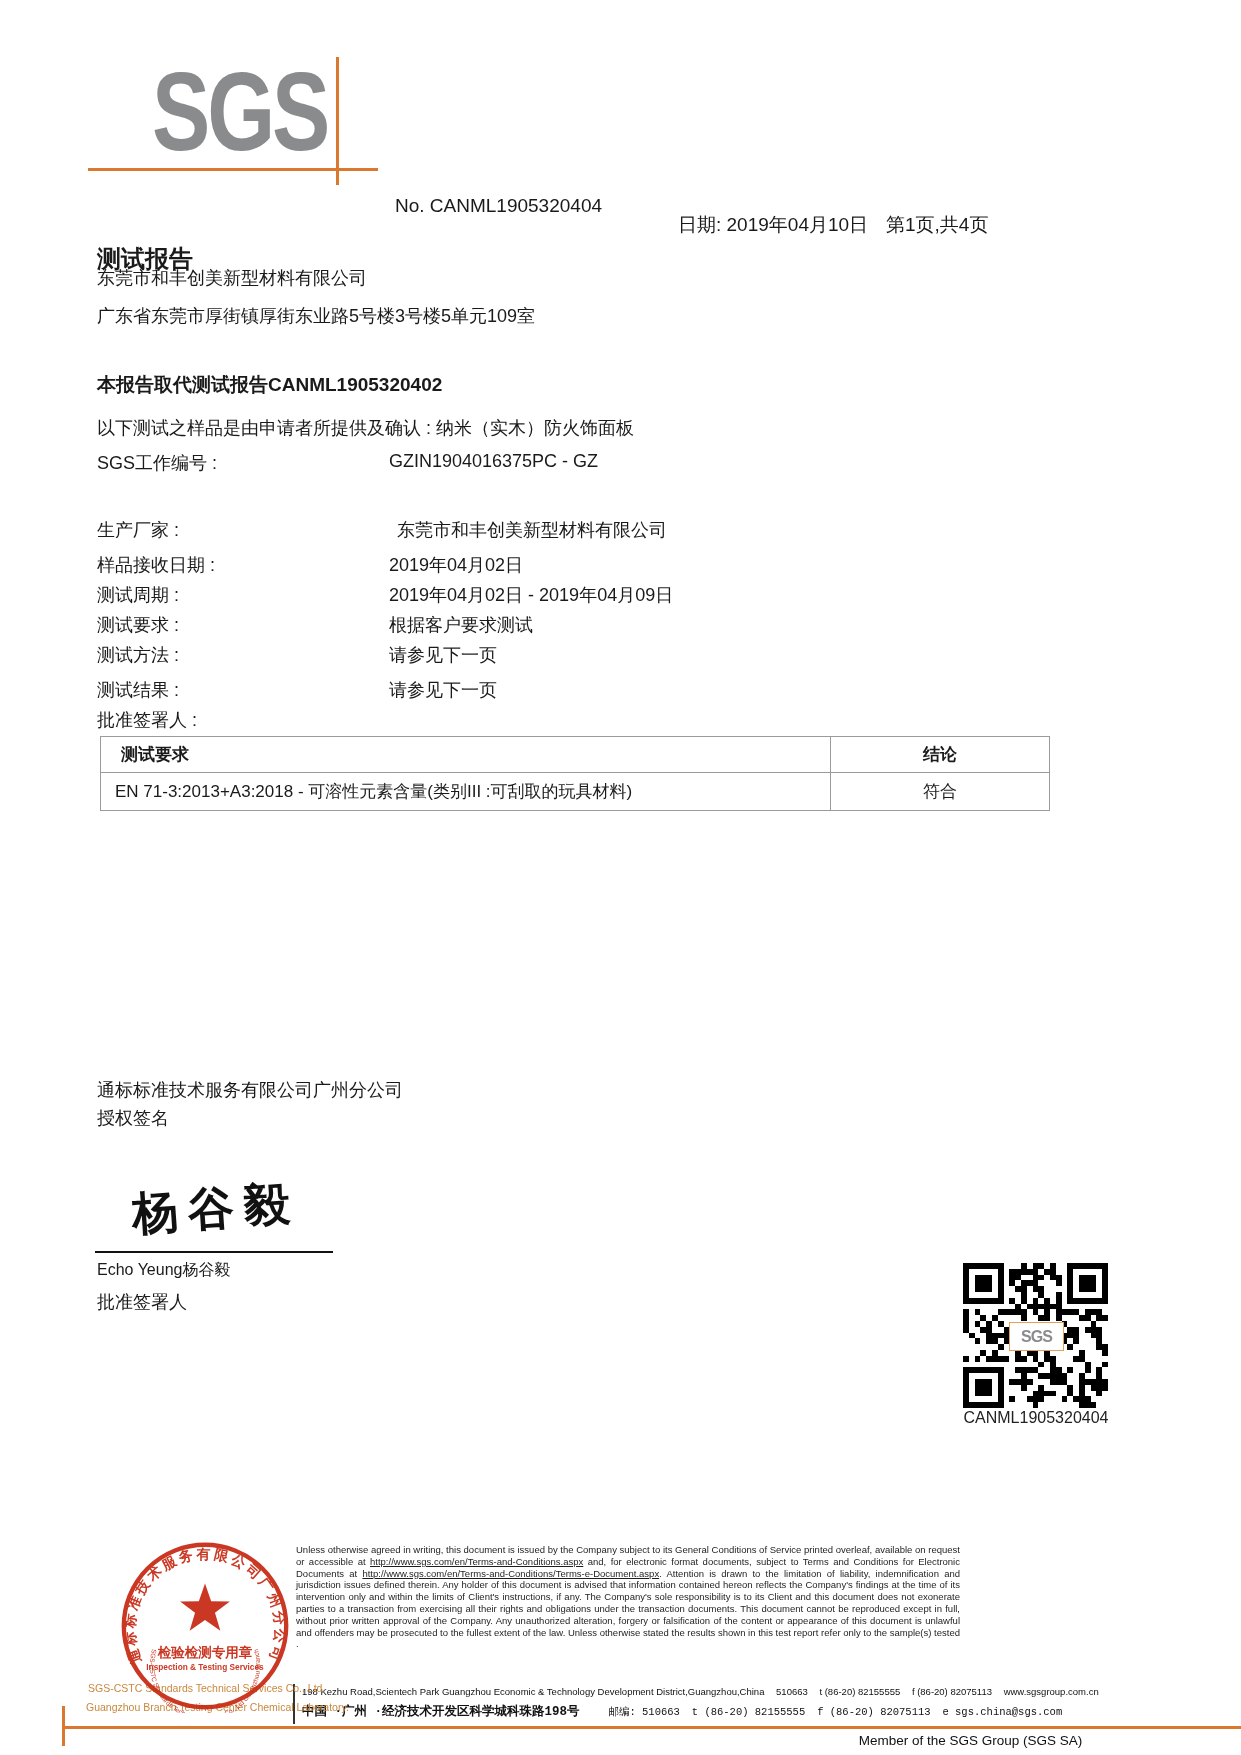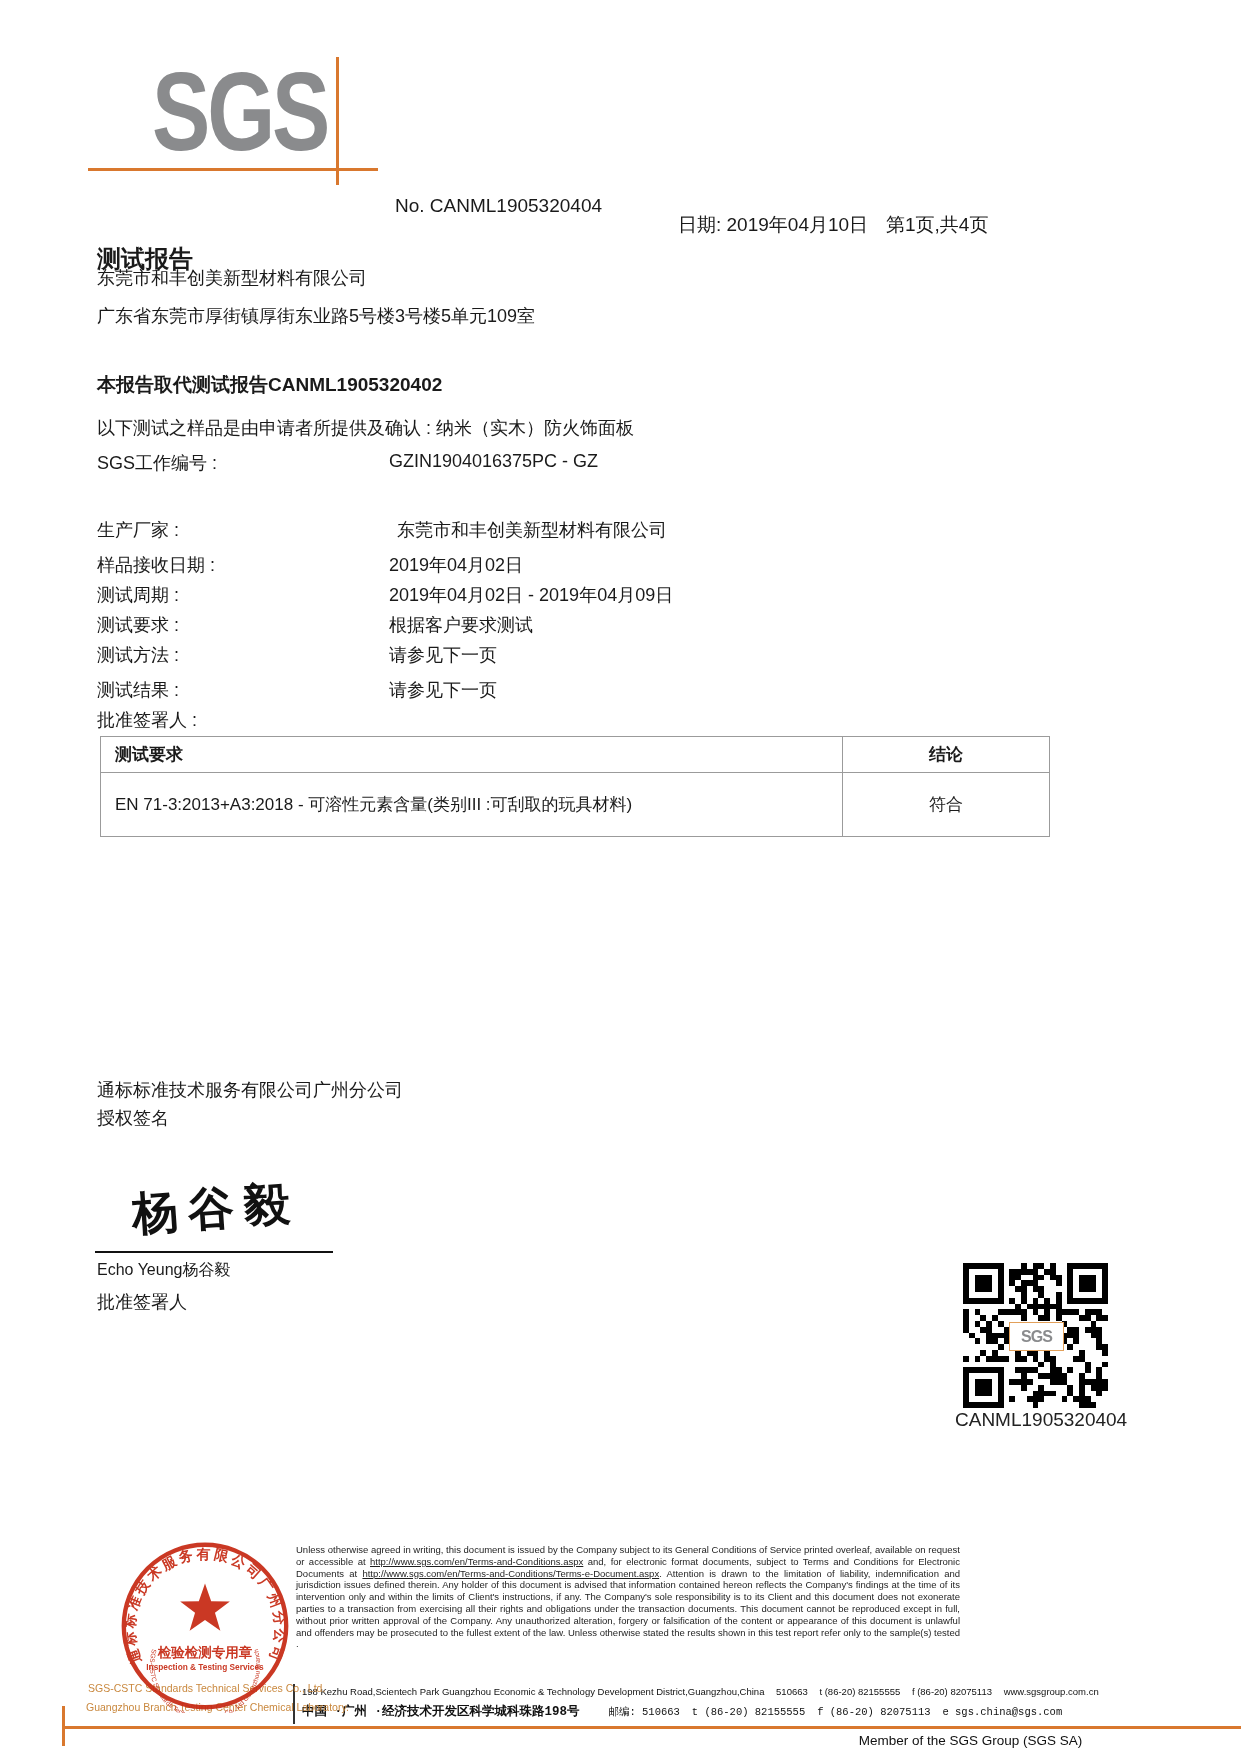--- a/index.html
+++ b/index.html
@@ -25,42 +25,42 @@
   .replacement{position:absolute;left:97px;top:372px;font-size:19px;font-weight:bold;}
   .sample-line{position:absolute;left:97px;top:416px;font-size:18px;}
   
   .field-row{position:absolute;left:97px;font-size:18px;width:930px;height:24px;}
   .flabel{position:absolute;left:0;top:0;}
   .fvalue{position:absolute;left:292px;top:0;}
   
   .summary-heading{position:absolute;left:97px;top:708px;font-size:18px;}
   .sum-table{position:absolute;left:100px;top:736px;width:950px;border-collapse:collapse;font-size:17px;}
   .sum-table th,.sum-table td{border:1px solid #9b9b9b;}
-  .sum-table th{font-weight:bold;text-align:left;padding:6px 14px;height:22px;}
-  .sum-table td{padding:20px 14px;height:22px;}
+  .sum-table th{font-weight:bold;text-align:left;padding:6px 20px;height:22px;}
+  .sum-table td{padding:7px 14px;height:22px;}
   .col-conclusion{width:178px;text-align:center !important;}
   
   .sig-company{position:absolute;left:97px;top:1078px;font-size:18px;}
   .sig-label{position:absolute;left:97px;top:1106px;font-size:18px;}
   .sig-hand{
     position:absolute;left:132px;top:1178px;font-size:46px;font-weight:600;
     letter-spacing:10px;transform:rotate(-4deg);color:#111;
   }
   .sig-line{position:absolute;left:95px;top:1251px;width:238px;height:2px;background:#111;}
   .sig-name{position:absolute;left:97px;top:1260px;font-size:16px;}
   .sig-role{position:absolute;left:97px;top:1290px;font-size:18px;}
   
   .qr-wrap{position:absolute;left:963px;top:1263px;width:145px;height:145px;}
   .qr-wrap svg{width:145px;height:145px;display:block;shape-rendering:crispEdges;}
   .qr-center{
     position:absolute;left:46px;top:59px;width:53px;height:27px;background:#fff;
     border:1px solid #e2a05a;display:flex;align-items:center;justify-content:center;
     font-size:16px;font-weight:bold;color:#8a8b8d;letter-spacing:-1px;
   }
-  .qr-caption{position:absolute;left:955px;top:1409px;width:162px;text-align:center;font-size:19px;color:#222;}
+  .qr-caption{position:absolute;left:955px;top:1409px;width:162px;text-align:center;font-size:16px;color:#222;}
   
   .stamp{position:absolute;left:118px;top:1539px;width:174px;height:174px;z-index:3;opacity:0.93;}
   
   .foot-co1{position:absolute;left:88px;top:1682px;font-size:10.5px;color:#c9883e;z-index:1;white-space:nowrap;}
   .foot-co2{position:absolute;left:86px;top:1701px;font-size:10.5px;color:#c9883e;z-index:1;white-space:nowrap;}
   .legal{
     position:absolute;left:296px;top:1544px;width:664px;font-size:9.5px;line-height:11.8px;
     text-align:justify;color:#1e1e1e;
   }
   .legal u{text-decoration:underline;}

